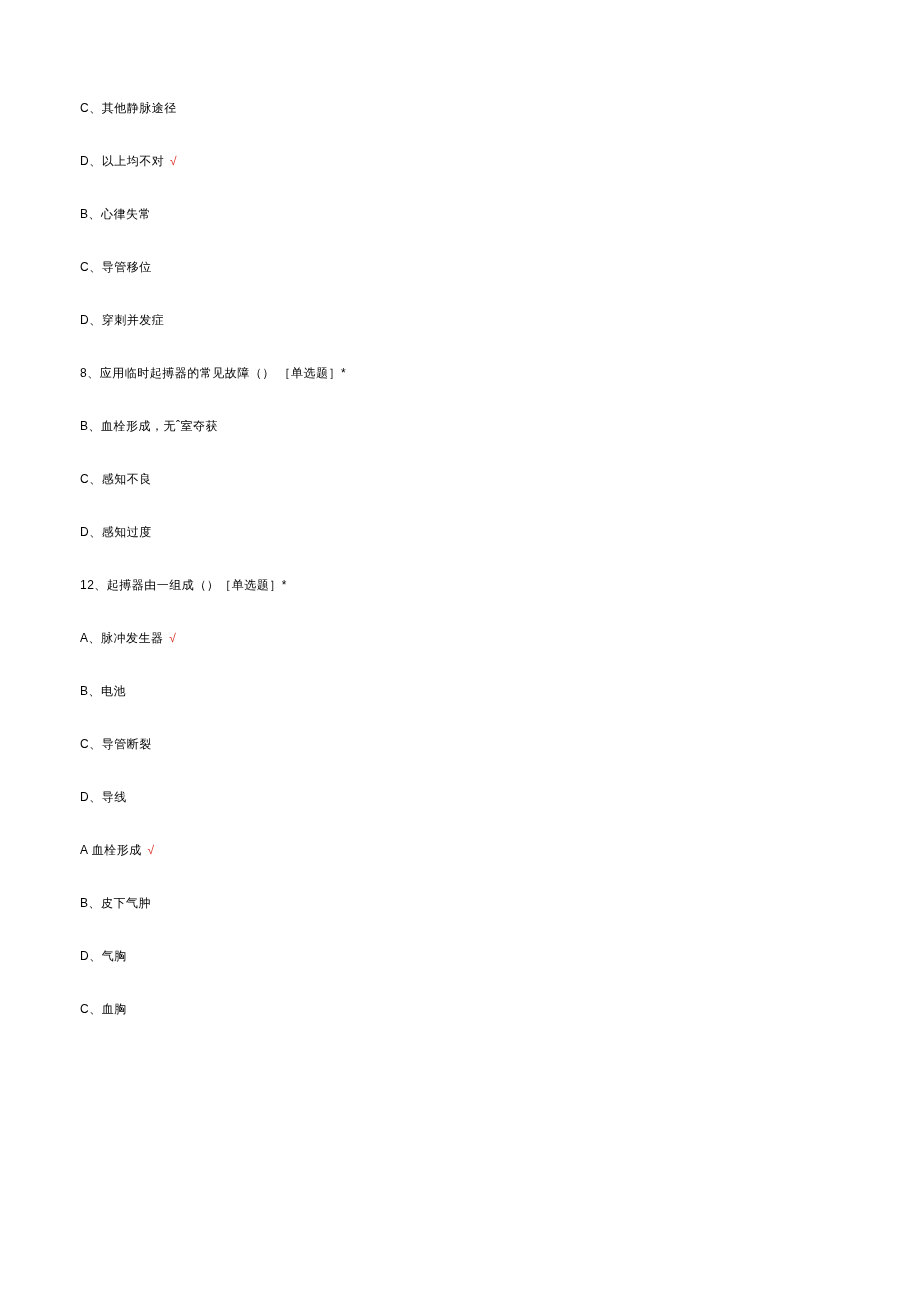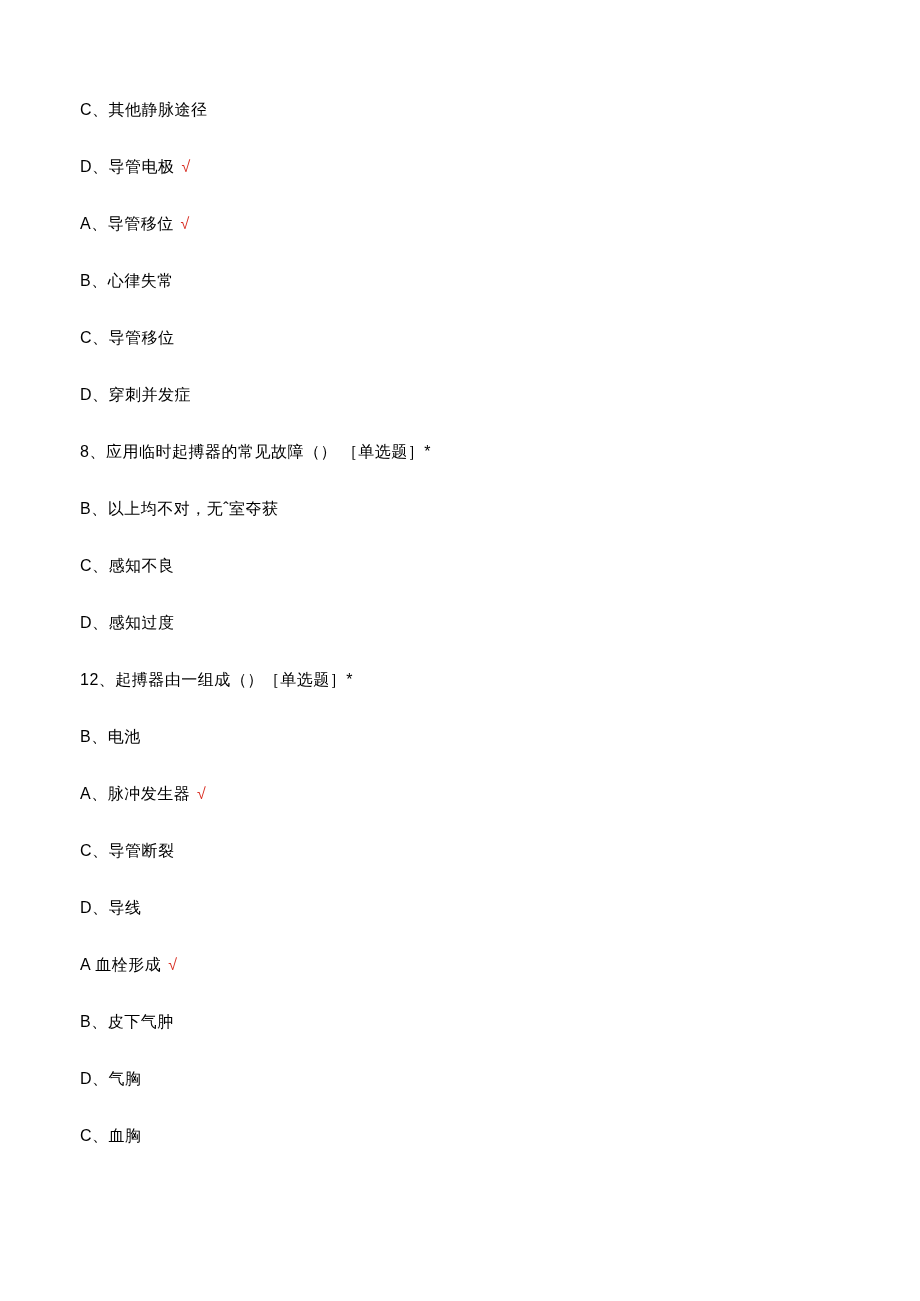--- a/index.html
+++ b/index.html
@@ -8,46 +8,45 @@
       box-sizing: border-box;
     }
     body {
       background: #ffffff;
       font-family: "Microsoft YaHei", "SimHei", sans-serif;
       width: 920px;
       height: 1301px;
       padding: 100px 80px 60px 80px;
     }
     .line {
-      font-size: 16px;
+      font-size: 12px;
       color: #000;
       margin-bottom: 36px;
       letter-spacing: 0.5px;
     }
     .check {
       color: #d93025;
       margin-left: 2px;
     }
   </style>
 </head>
 <body>
 
 <div id="content">
     <div class="line"><span>C、其他静脉途径</span></div>
-    <div class="line"><span>D、导管电极</span><span class="check"> √</span></div>
-    <div class="line"><span>A、导管移位</span><span class="check"> √</span></div>
+    <div class="line"><span>D、以上均不对</span><span class="check"> √</span></div>
     <div class="line"><span>B、心律失常</span></div>
     <div class="line"><span>C、导管移位</span></div>
     <div class="line"><span>D、穿刺并发症</span></div>
     <div class="line"><span>8、应用临时起搏器的常见故障（） ［单选题］*</span></div>
-    <div class="line"><span>B、以上均不对，无ˆ室夺获</span></div>
+    <div class="line"><span>B、血栓形成，无ˆ室夺获</span></div>
     <div class="line"><span>C、感知不良</span></div>
     <div class="line"><span>D、感知过度</span></div>
     <div class="line"><span>12、起搏器由一组成（）［单选题］*</span></div>
+    <div class="line"><span>A、脉冲发生器</span><span class="check"> √</span></div>
     <div class="line"><span>B、电池</span></div>
-    <div class="line"><span>A、脉冲发生器</span><span class="check"> √</span></div>
     <div class="line"><span>C、导管断裂</span></div>
     <div class="line"><span>D、导线</span></div>
     <div class="line"><span>A 血栓形成</span><span class="check"> √</span></div>
     <div class="line"><span>B、皮下气肿</span></div>
     <div class="line"><span>D、气胸</span></div>
     <div class="line"><span>C、血胸</span></div>
   </div>
 
 </body></html>

